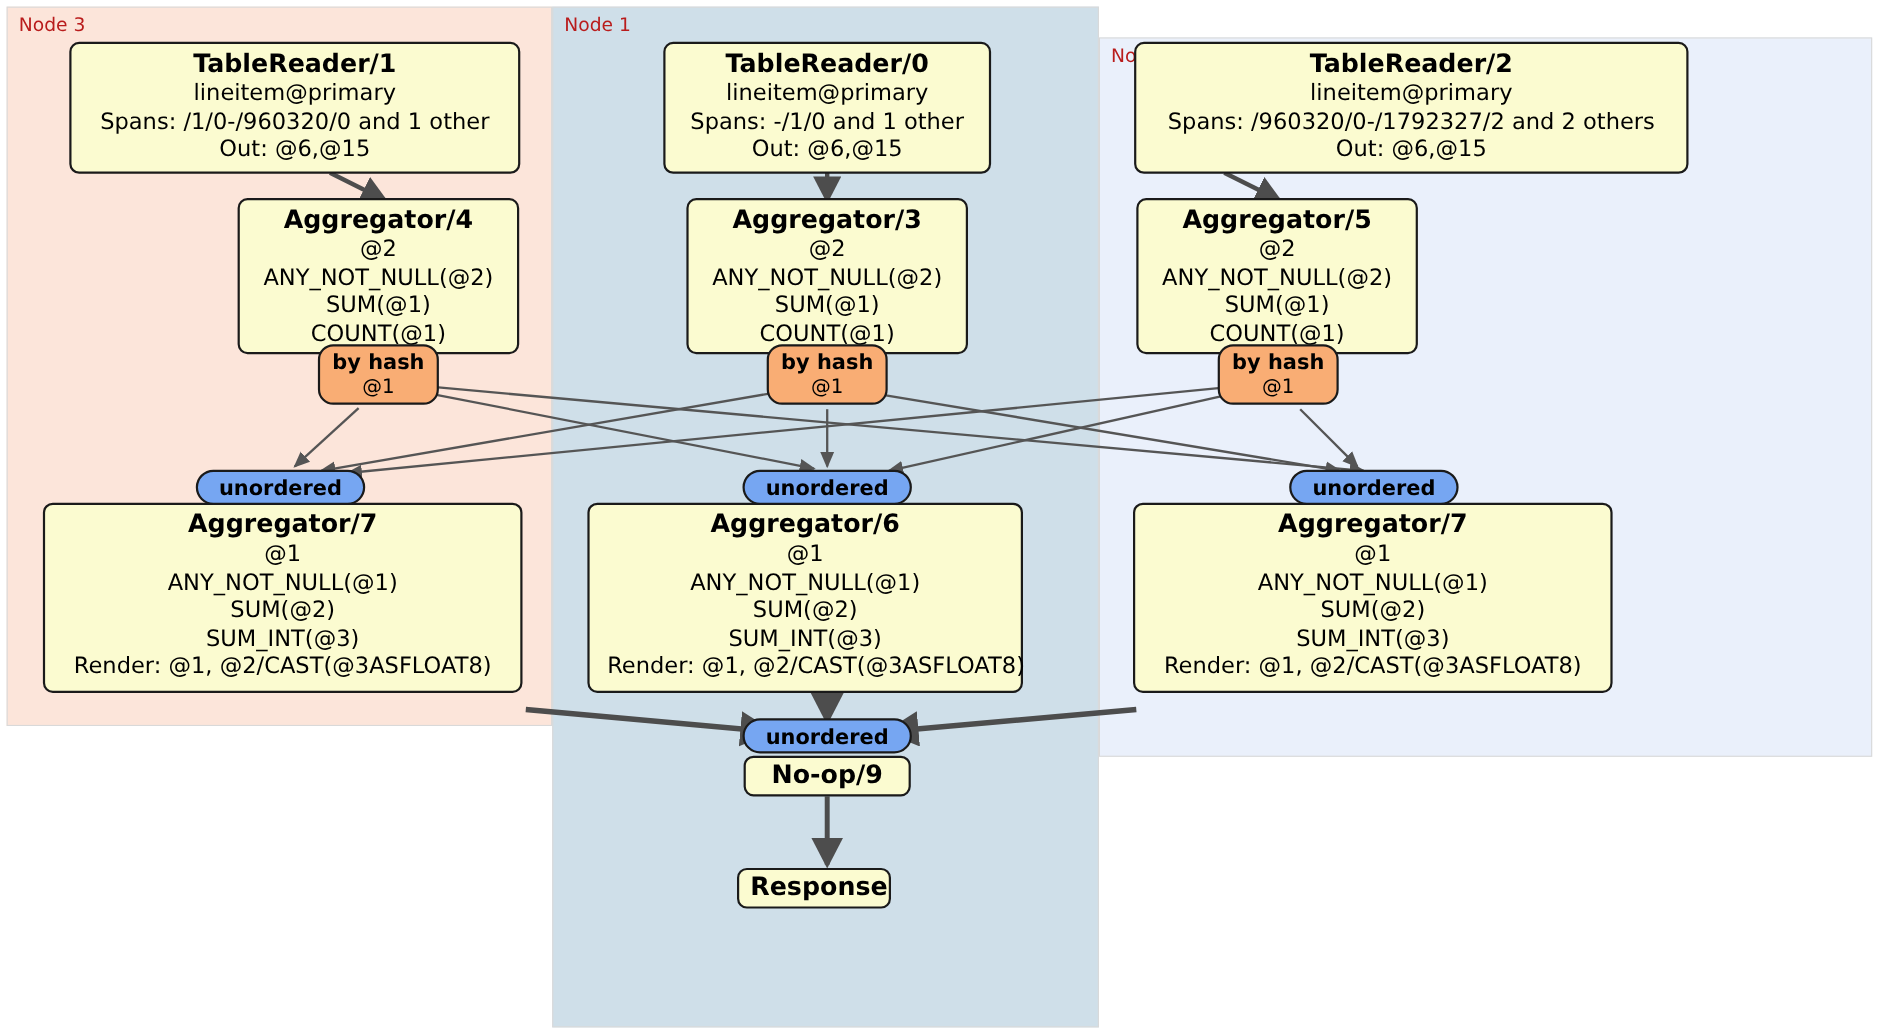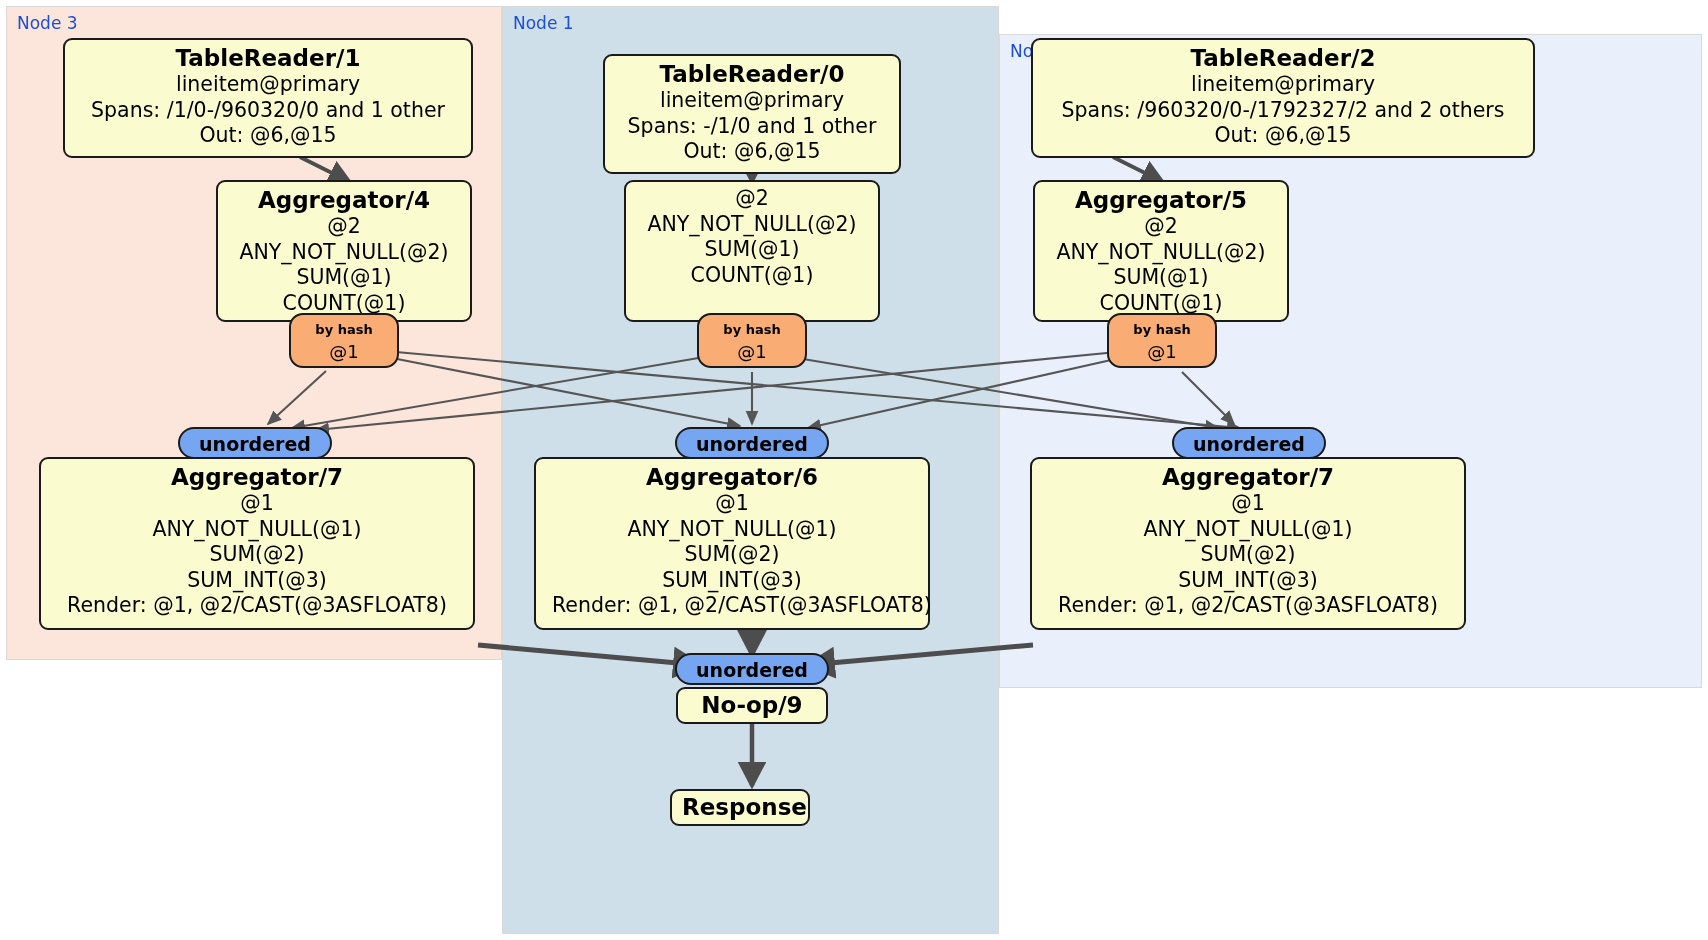--- a/index.html
+++ b/index.html
@@ -18,21 +18,21 @@
   .node-panel {
     position: absolute;
     box-sizing: border-box;
     border: 1px solid #d9d9d9;
   }
   .node-panel-label {
     position: absolute;
     top: 6px;
     left: 10px;
     font-size: 17px;
-    color: #1d4ed8;
+    color: #b91c1c;
     line-height: 20px;
     white-space: nowrap;
   }
   svg.edges {
     position: absolute;
     left: 0;
     top: 0;
     width: 1708px;
     height: 940px;
     pointer-events: none;
@@ -72,21 +72,21 @@
     z-index: 5;
   }
   .badge.hash {
     background: #f9ad74;
     border-radius: 14px;
     padding-top: 3px;
   }
   .badge.hash .bt {
     display: block;
     font-weight: bold;
-    font-size: 13px;
+    font-size: 19px;
     line-height: 23px;
   }
   .badge.hash .bs {
     display: block;
     font-size: 18px;
     line-height: 22px;
   }
   .badge.unord {
     background: #76a6f2;
     border-radius: 17px;
@@ -151,21 +151,21 @@
     <path d="M 752 724 L 752 786" stroke="#4d4d4d" stroke-width="4.5" fill="none" marker-end="url(#ah-thick)"></path>
   </svg>
 
   <div class="proc" style="left:63px; top:38px; width:410px; height:120px;">
     <span class="ttl">TableReader/1</span>
     <span class="ln">lineitem@primary</span>
     <span class="ln">Spans: /1/0-/960320/0 and 1 other</span>
     <span class="ln">Out: @6,@15</span>
   </div>
 
-  <div class="proc" style="left:603px; top:38px; width:298px; height:120px;margin-top:16px;">
+  <div class="proc" style="left:603px; top:38px; width:298px; height:120px;">
     <span class="ttl">TableReader/0</span>
     <span class="ln">lineitem@primary</span>
     <span class="ln">Spans: -/1/0 and 1 other</span>
     <span class="ln">Out: @6,@15</span>
   </div>
 
   <div class="proc" style="left:1031px; top:38px; width:504px; height:120px;">
     <span class="ttl">TableReader/2</span>
     <span class="ln">lineitem@primary</span>
     <span class="ln">Spans: /960320/0-/1792327/2 and 2 others</span>
@@ -174,20 +174,21 @@
 
   <div class="proc" style="left:216px; top:180px; width:256px; height:142px;">
     <span class="ttl">Aggregator/4</span>
     <span class="ln">@2</span>
     <span class="ln">ANY_NOT_NULL(@2)</span>
     <span class="ln">SUM(@1)</span>
     <span class="ln">COUNT(@1)</span>
   </div>
 
   <div class="proc" style="left:624px; top:180px; width:256px; height:142px;">
+    <span class="ttl">Aggregator/3</span>
     <span class="ln">@2</span>
     <span class="ln">ANY_NOT_NULL(@2)</span>
     <span class="ln">SUM(@1)</span>
     <span class="ln">COUNT(@1)</span>
   </div>
 
   <div class="proc" style="left:1033px; top:180px; width:256px; height:142px;">
     <span class="ttl">Aggregator/5</span>
     <span class="ln">@2</span>
     <span class="ln">ANY_NOT_NULL(@2)</span>

